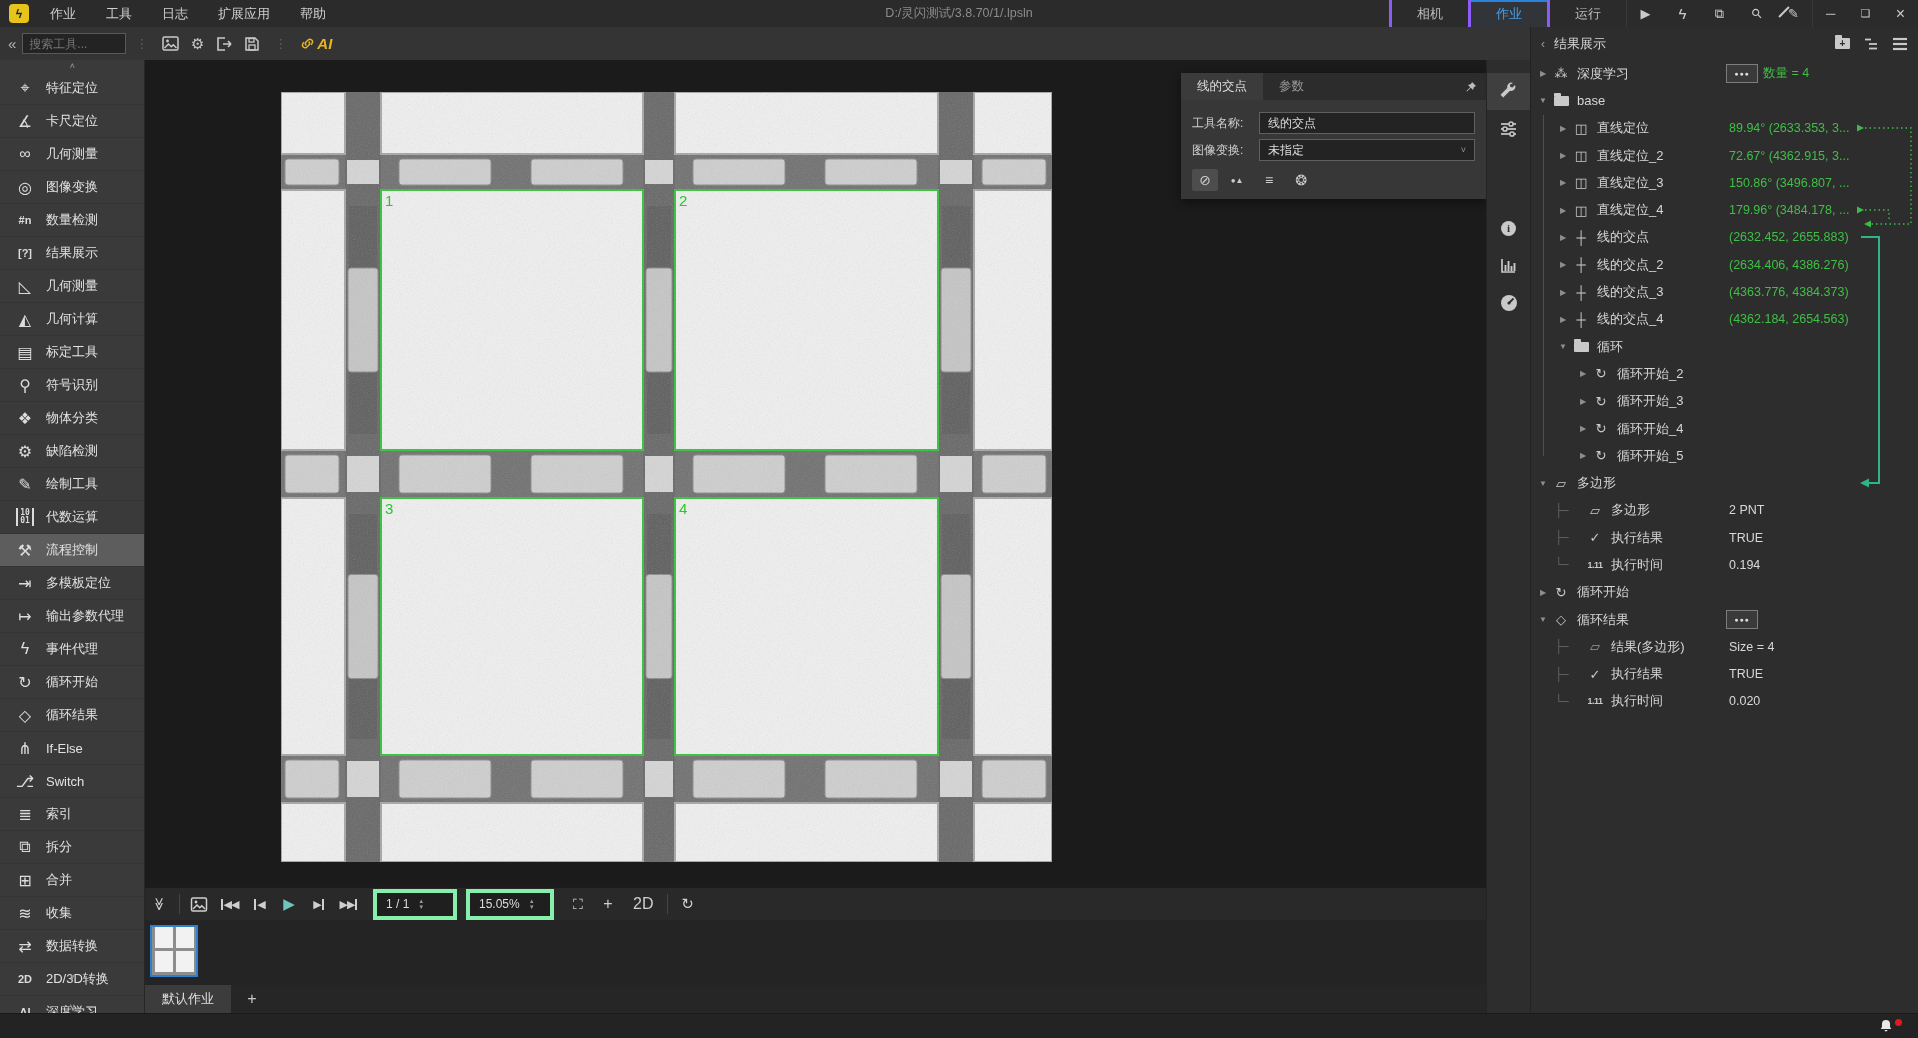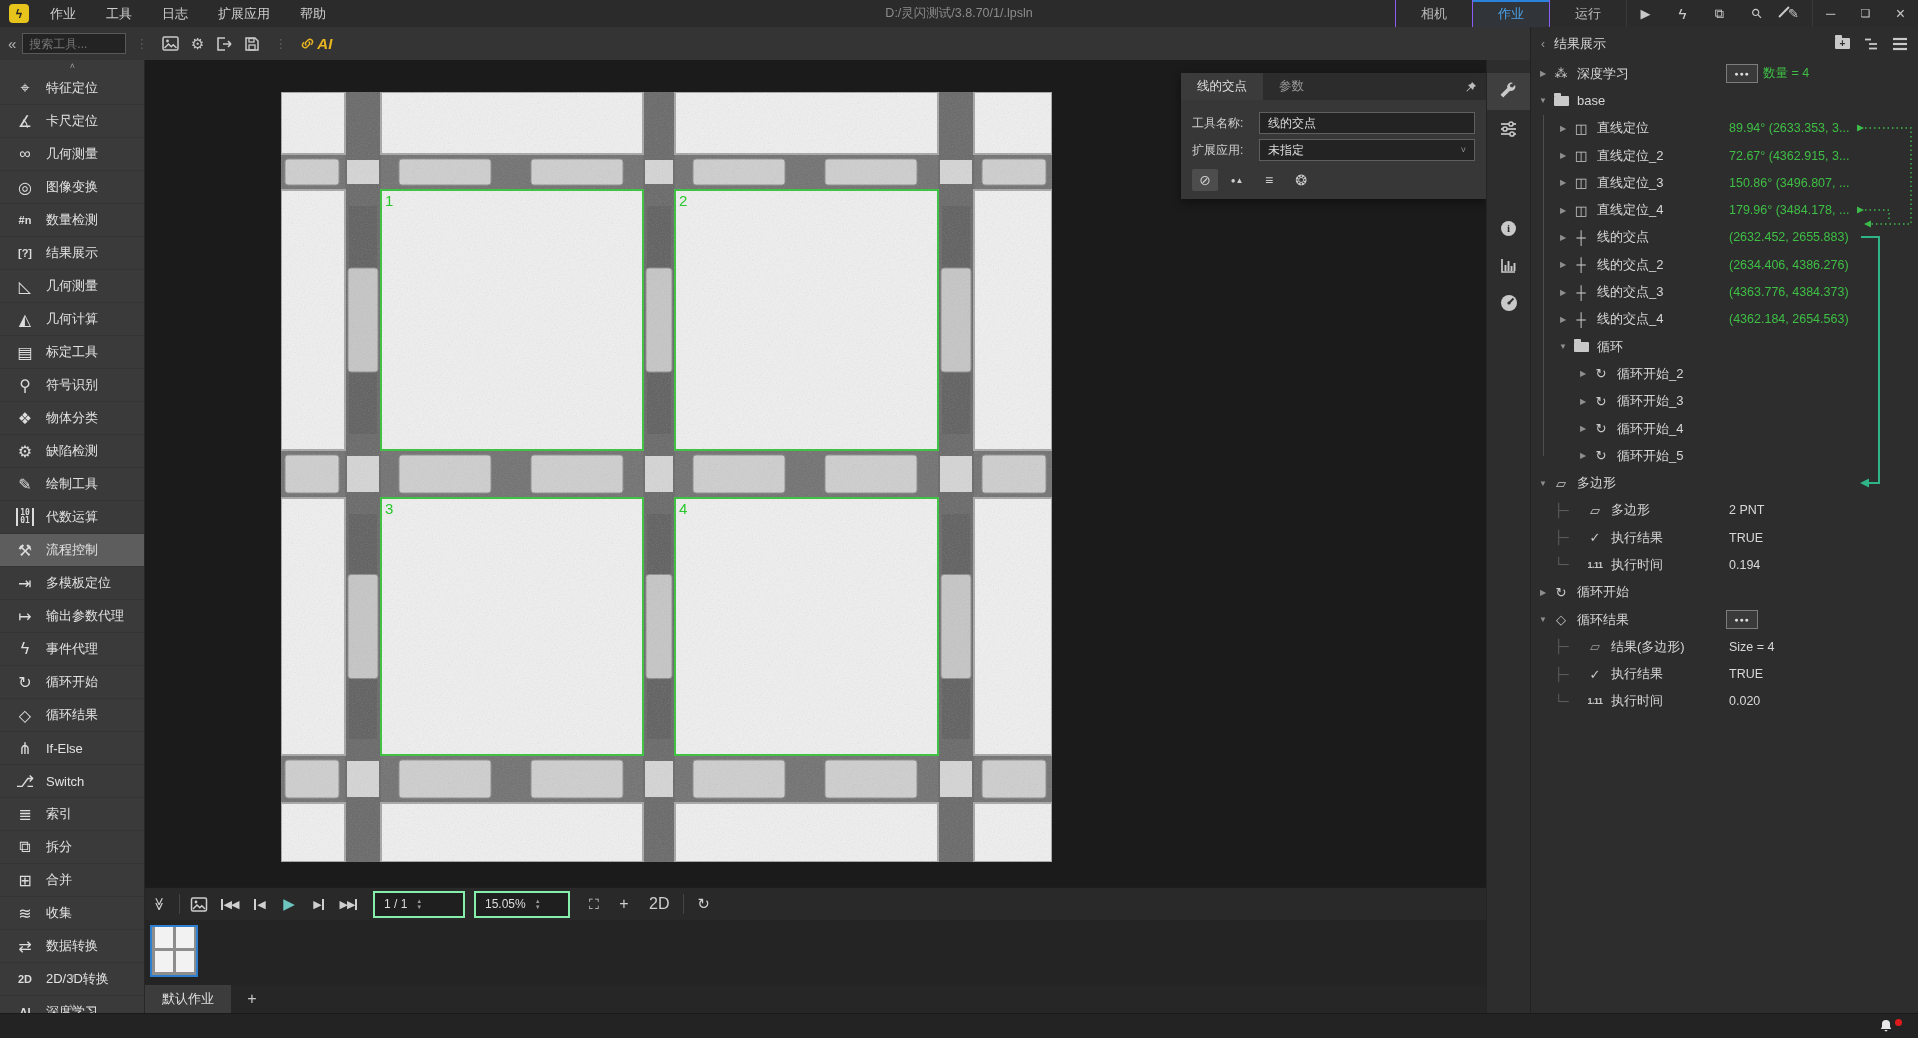--- a/index.html
+++ b/index.html
@@ -6,21 +6,21 @@
   body{width:1918px;height:1038px;position:relative;background:#1e1e1e;
        font-family:"Liberation Sans","DejaVu Sans",sans-serif;color:#d4d4d4;font-size:13px;}
   .abs{position:absolute;}
   
   #titlebar{left:0;top:0;width:1918px;height:27px;background:#2b2b2b;display:flex;align-items:stretch;}
   #logo{width:20px;height:19px;margin:4px 6px 0 9px;background:#e7c41b;border-radius:4px;
         display:flex;align-items:center;justify-content:center;color:#222;font-weight:bold;font-size:12px;}
   .menu-item{line-height:27px;padding:0 15px;color:#cfcfcf;font-size:13px;cursor:default;}
   #win-title{position:absolute;left:50%;top:0;transform:translateX(-50%);line-height:27px;color:#8c8c8c;font-size:12.5px;}
   #tb-tabs{margin-left:auto;display:flex;}
-  .tb-tab{line-height:27px;padding:0 25px;color:#bdbdbd;border-left:1px solid #8b5cf6;cursor:default;}
+  .tb-tab{line-height:27px;padding:0 25px;color:#bdbdbd;border-left:3px solid #8b5cf6;cursor:default;}
   .tb-tab.active{color:#4aa0e8;background:#313438;box-shadow:inset 0 2px 0 #2a82da;}
   #tb-actions{display:flex;border-left:1px solid #383838;}
   .tb-act{width:37px;display:flex;align-items:center;justify-content:center;color:#c9c9c9;font-size:13px;}
   #win-ctrls{display:flex;border-left:1px solid #383838;}
   .wbtn{width:35px;display:flex;align-items:center;justify-content:center;color:#c9c9c9;font-size:13px;}
   .rot45{display:inline-block;transform:rotate(-45deg);}
   .slashed{position:relative;}
   .slashed::after{content:"";position:absolute;left:2px;top:11px;width:14px;height:2px;background:#c9c9c9;transform:rotate(-45deg);}
   
   #subbar{left:0;top:27px;width:1530px;height:33px;background:#343434;border-bottom:1px solid #262626;
@@ -69,22 +69,22 @@
   .ms-btn{width:43px;height:37px;display:flex;align-items:center;justify-content:center;}
   .ms-btn.active{background:#3f3f3f;}
   
   #playbar{left:145px;top:887px;width:1341px;height:33px;background:#292929;border-top:1px solid #1d1d1d;
            display:flex;align-items:center;box-sizing:border-box;}
   .pb-ico{display:flex;align-items:center;justify-content:center;color:#cfcfcf;min-width:30px;height:100%;font-size:12px;}
   .pb-sep{width:1px;height:20px;background:#454545;margin:0 4px;}
   .ibar{display:inline-block;width:2px;height:11px;background:currentColor;margin:0 1px;vertical-align:-1px;}
   .tri{font-size:11px;letter-spacing:-1px;}
   #pb-play{color:#6ec6c0;font-size:15px;}
-  .spinbox{display:flex;align-items:center;background:#1f1f1f;border:2px solid #86efac;height:23px;
-           padding:0 17px 0 9px;margin:0 9px;color:#ddd;font-size:12px;}
+  .spinbox{display:flex;align-items:center;background:#1f1f1f;border:4px solid #86efac;height:23px;
+           padding:0 5px 0 9px;margin:0 9px;color:#ddd;font-size:12px;}
   .spin-arrows{display:flex;flex-direction:column;margin-left:9px;color:#999;font-size:6px;line-height:6px;}
   #pb-2d{font-size:16px;color:#cfcfcf;padding:0 10px;}
   
   #filmstrip{left:145px;top:920px;width:1341px;height:65px;background:#242424;}
   #thumb{position:absolute;left:5px;top:5px;width:44px;height:48px;border:2px solid #2e7fd0;
          background:
            repeating-linear-gradient(0deg,#8d8d8d 0 3px,transparent 3px 24px),
            repeating-linear-gradient(90deg,#8d8d8d 0 3px,transparent 3px 21px),#f2f2f2;}
   #jobtabs{left:145px;top:985px;width:1341px;height:28px;background:#262626;display:flex;align-items:stretch;}
   .job-tab{background:#3c3c3c;color:#e0e0e0;line-height:28px;padding:0 17px;font-size:13px;}
@@ -400,21 +400,21 @@
             <path d="M7 1l4 4-2 1-1 3-2.2-2.2L2 10.6 1.4 10l3.8-3.8L3 4l3-1z" fill="#bbb"></path>
           </svg>
       </span>
     </div>
     <div id="fp-body">
       <div class="fp-row">
         <span class="fp-label">工具名称:</span>
         <input class="fp-input" value="线的交点" style="">
       </div>
       <div class="fp-row">
-        <span class="fp-label">扩展应用:</span>
+        <span class="fp-label">图像变换:</span>
         <span class="fp-select">
           <span>未指定</span>
           <span class="chev">˅</span>
         </span>
       </div>
       <div id="fp-icons">
         <span class="pbtn active">⊘</span>
         <span class="pbtn tiny">●▲</span>
         <span class="pbtn">≡</span>
         <span class="pbtn">❂</span>

